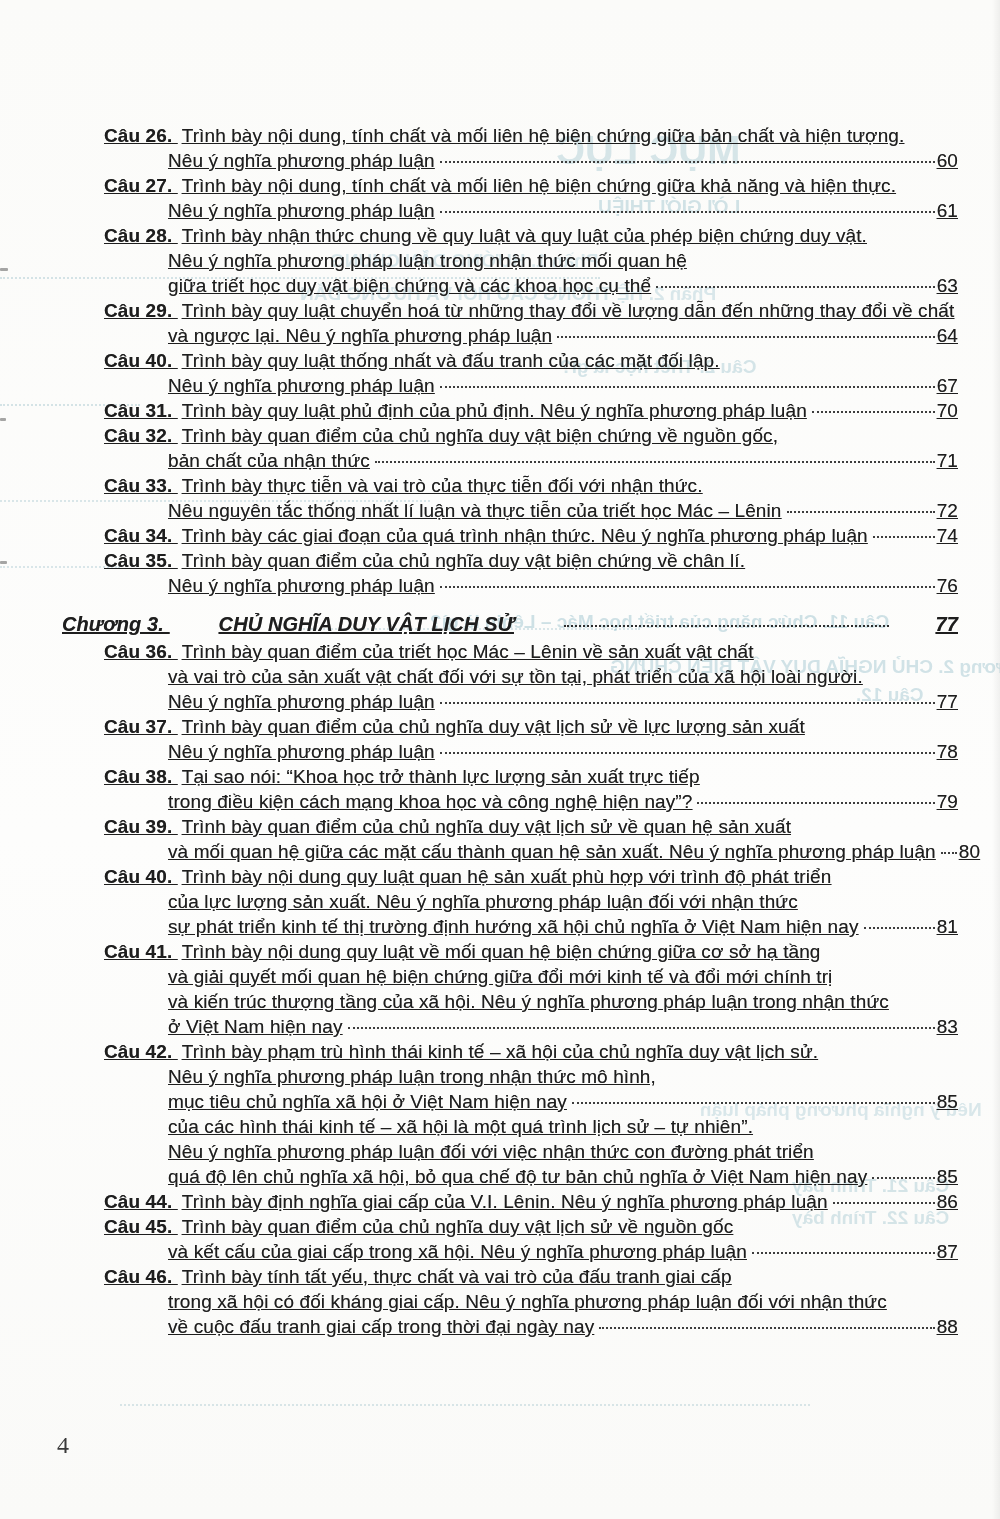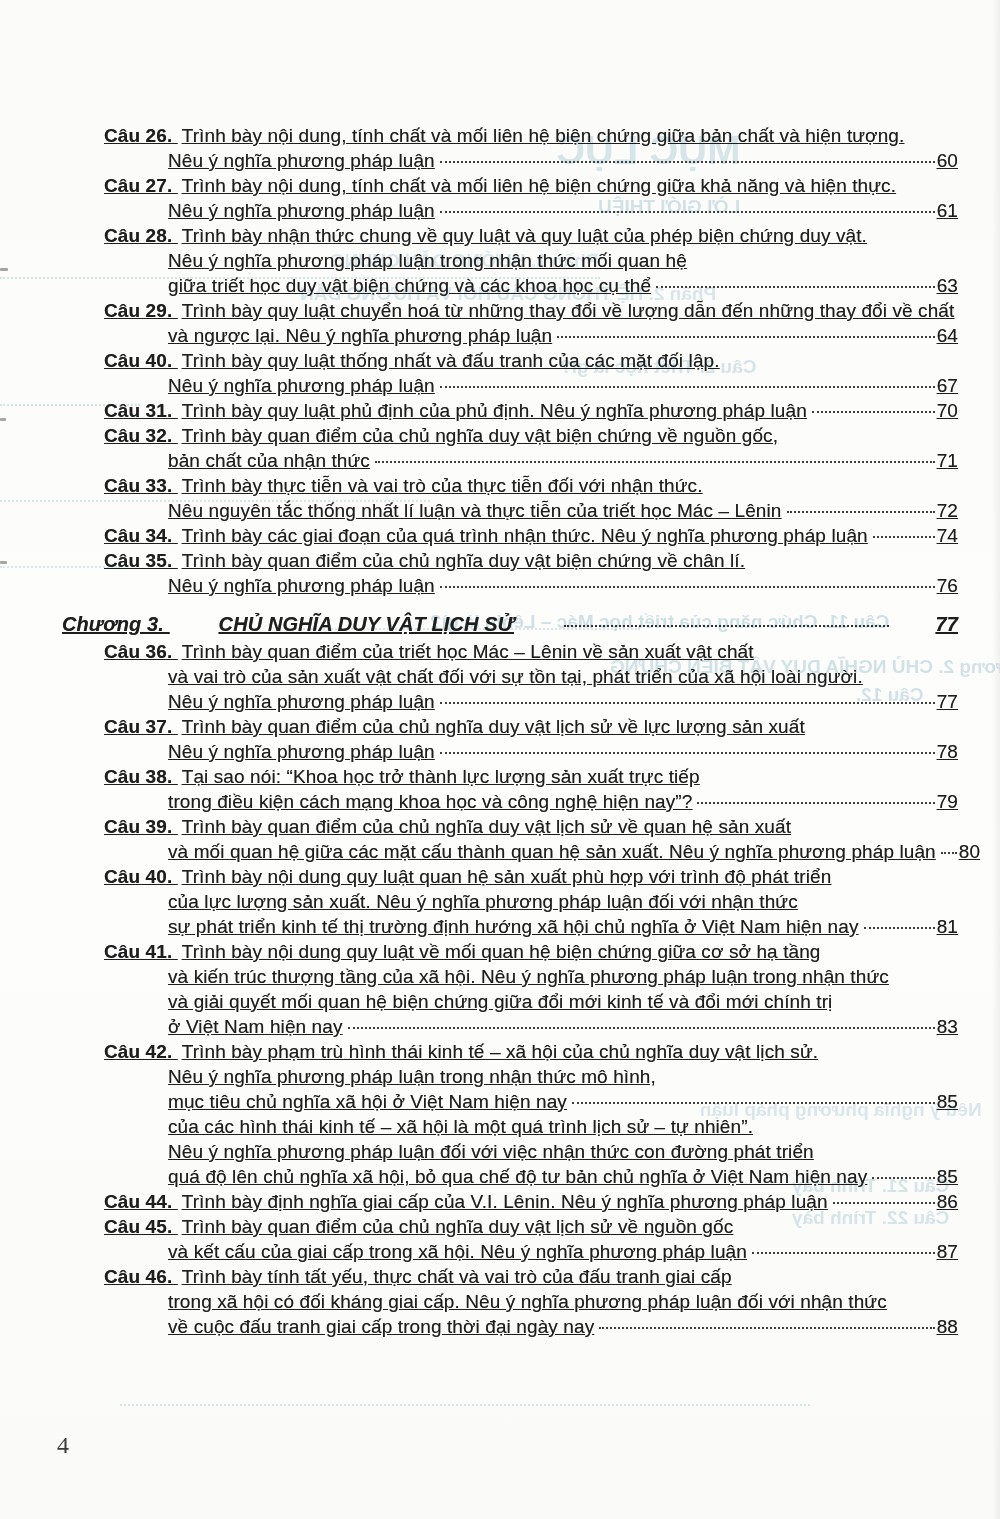--- a/index.html
+++ b/index.html
@@ -245,24 +245,24 @@
       <div class="row cont">
         <span class="txt">sự phát triển kinh tế thị trường định hướng xã hội chủ nghĩa ở Việt Nam hiện nay</span>
         <span class="leader"></span>
         <span class="pagenum">81</span>
       </div>
       <div class="row">
         <span class="lbl">Câu 41. </span>
         <span class="txt">Trình bày nội dung quy luật về mối quan hệ biện chứng giữa cơ sở hạ tầng</span>
       </div>
       <div class="row cont">
+        <span class="txt">và giải quyết mối quan hệ biện chứng giữa đổi mới kinh tế và đổi mới chính trị</span>
+      </div>
+      <div class="row cont">
         <span class="txt">và kiến trúc thượng tầng của xã hội. Nêu ý nghĩa phương pháp luận trong nhận thức</span>
-      </div>
-      <div class="row cont">
-        <span class="txt">và giải quyết mối quan hệ biện chứng giữa đổi mới kinh tế và đổi mới chính trị</span>
       </div>
       <div class="row cont">
         <span class="txt">ở Việt Nam hiện nay</span>
         <span class="leader"></span>
         <span class="pagenum">83</span>
       </div>
       <div class="row">
         <span class="lbl">Câu 42. </span>
         <span class="txt">Trình bày phạm trù hình thái kinh tế – xã hội của chủ nghĩa duy vật lịch sử.</span>
       </div>

